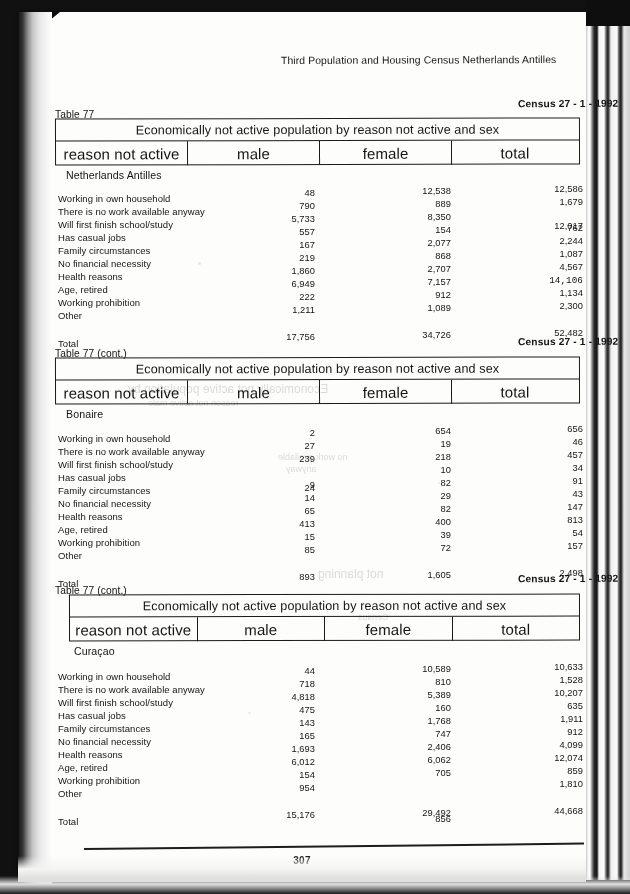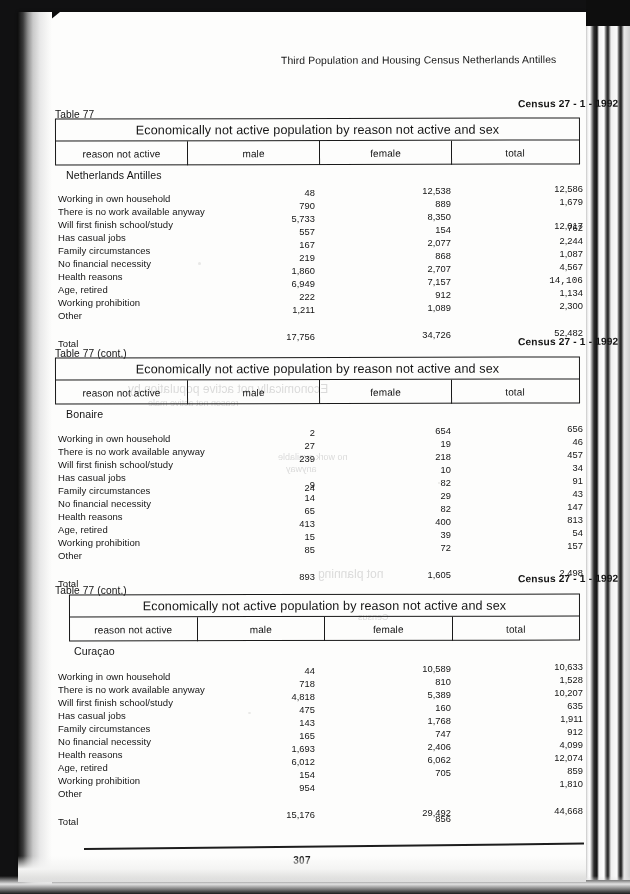--- a/index.html
+++ b/index.html
@@ -140,21 +140,21 @@
     letter-spacing: .1px;
   }
   .grid .head-row {
     height: 24px;
     display: flex;
   }
   .grid .head-row .cell {
     display: flex;
     align-items: center;
     justify-content: center;
-    font-size: 10px;
+    font-size: 15px;
     border-right: 1.2px solid #1a1a1a;
     letter-spacing: .1px;
   }
   .grid .head-row .cell:last-child { border-right: none; }
 
   .region-name {
     font-size: 10.6px;
     letter-spacing: .1px;
   }
 

